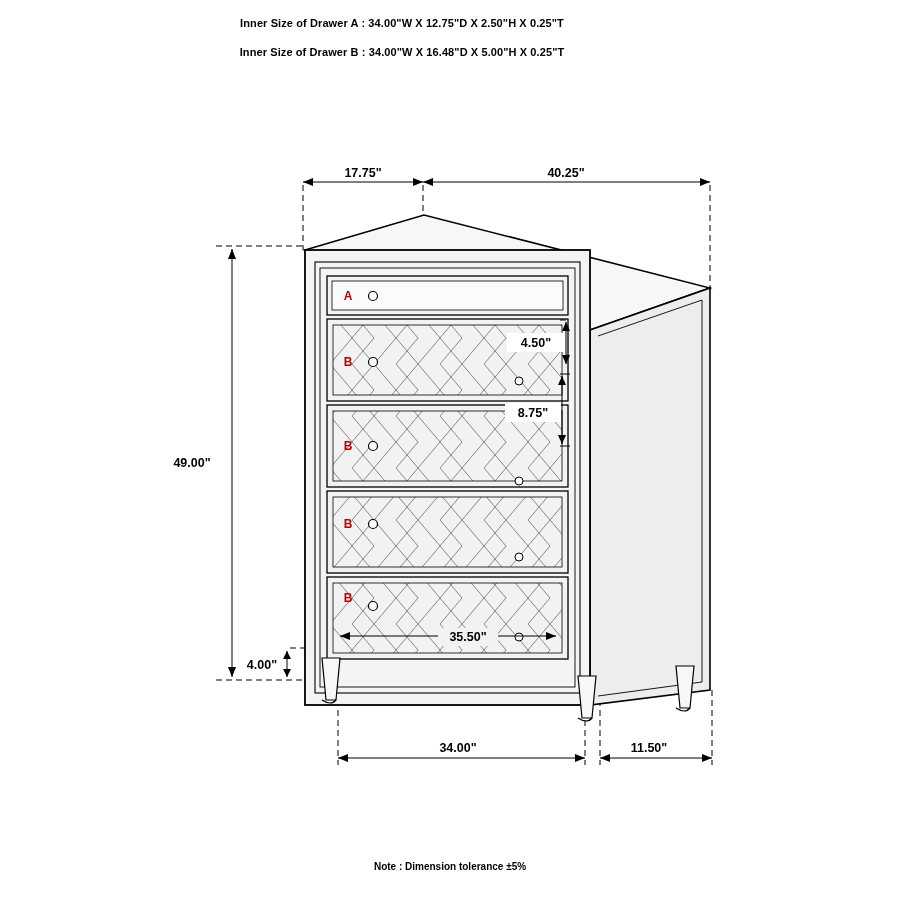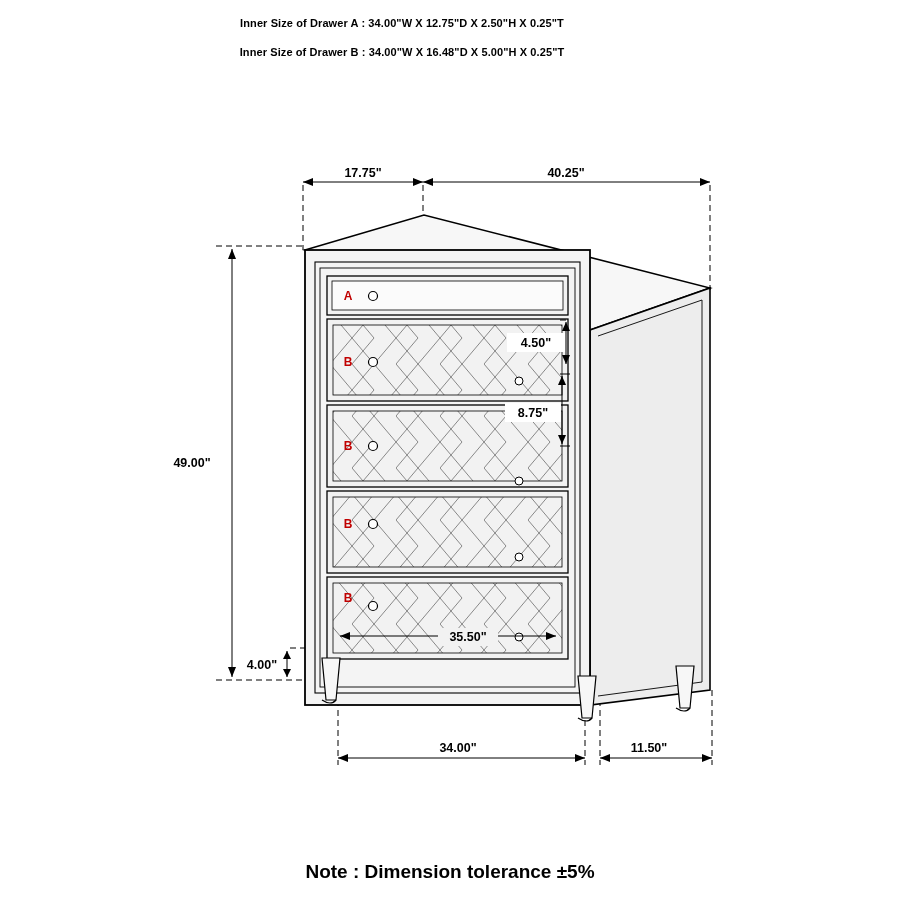--- a/index.html
+++ b/index.html
@@ -32,21 +32,21 @@
     margin-left: 16px;
   }
   #hdr1 { top: 17px; }
   #hdr2 { top: 46px; }
   .note {
     position: absolute;
     left: 0;
     width: 900px;
     top: 861px;
     text-align: center;
-    font-size: 19px;
+    font-size: 10px;
     font-weight: bold;
   }
   svg { position: absolute; left: 0; top: 0; }
   .dimtxt {
     font-family: "Liberation Sans", sans-serif;
     font-size: 12.5px;
     font-weight: bold;
     fill: #000;
   }
   .lbl {

